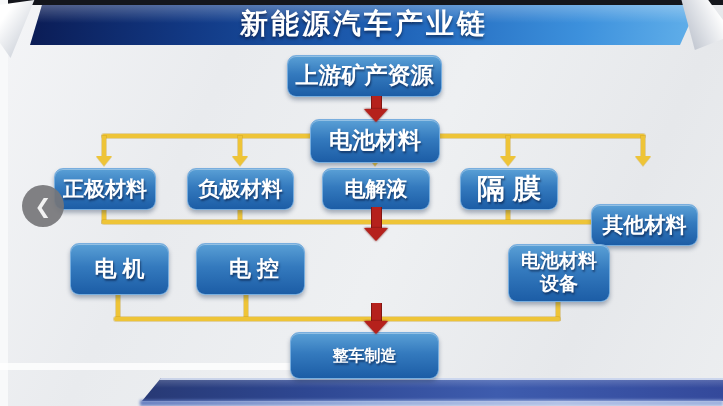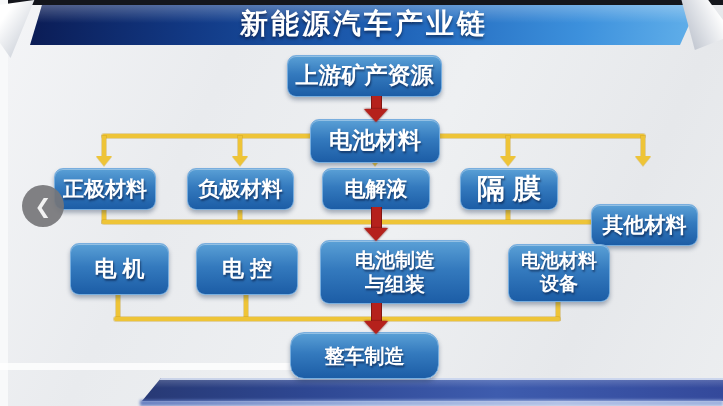--- a/index.html
+++ b/index.html
@@ -59,24 +59,24 @@
     line-height:1.2;
   }
   .n-upstream   {left:287px;top:55px; width:153px;height:40px;font-size:23px;}
   .n-batmat     {left:310px;top:119px;width:128px;height:42px;font-size:23px;}
   .n-cathode    {left:54px; top:168px;width:100px;height:40px;font-size:21px;}
   .n-anode      {left:187px;top:168px;width:105px;height:40px;font-size:21px;}
   .n-electrolyte{left:322px;top:168px;width:106px;height:40px;font-size:21px;}
   .n-separator  {left:460px;top:168px;width:96px; height:40px;font-size:28px;}
   .n-other      {left:591px;top:168px;width:105px;height:40px;font-size:21px;margin-top:36px;}
   .n-motor      {left:70px; top:243px;width:97px; height:50px;font-size:22px;}
-  .n-control    {left:196px;top:243px;width:100px;height:50px;font-size:22px;}
+  .n-control    {left:196px;top:243px;width:100px;height:50px;font-size:22px;padding-left:7px;}
   .n-batmfg     {left:320px;top:240px;width:148px;height:62px;font-size:20px;}
   .n-charging   {left:508px;top:244px;width:100px;height:56px;font-size:19px;}
-  .n-vehicle    {left:290px;top:332px;width:147px;height:45px;font-size:20px;border-radius:14px;}
+  .n-vehicle    {left:290px;top:332px;width:147px;height:45px;font-size:16px;}
   
   .nav-prev{
     position:absolute;left:22px;top:185px;width:42px;height:42px;border-radius:50%;
     background:rgba(118,118,121,.92);z-index:8;display:flex;align-items:center;justify-content:center;
     cursor:pointer;
   }
   .nav-prev .chevron{color:#f2f2f2;font-size:20px;line-height:1;font-weight:bold;}
   
   .floor-stripe{position:absolute;left:0;top:363px;width:340px;height:7px;
     background:rgba(255,255,255,.8);z-index:1;}
@@ -140,24 +140,20 @@
 
   <div class="node n-upstream">上游矿产资源</div>
   <div class="node n-batmat">电池材料</div>
   <div class="node n-anode">负极材料</div>
   <div class="node n-cathode">正极材料</div>
   <div class="node n-electrolyte">电解液</div>
   <div class="node n-separator">隔 膜</div>
   <div class="node n-other">其他材料</div>
   <div class="node n-motor">电 机</div>
   <div class="node n-control">电 控</div>
-  <div class="node n-batmfg">
-    <span>电池制造</span>
-    <span>与组装</span>
-  </div>
   <div class="node n-charging">
     <span>电池材料</span>
     <span>设备</span>
   </div>
   <div class="node n-vehicle">整车制造</div>
 
   <div class="nav-prev">
     <span class="chevron">❮</span>
   </div>
 

